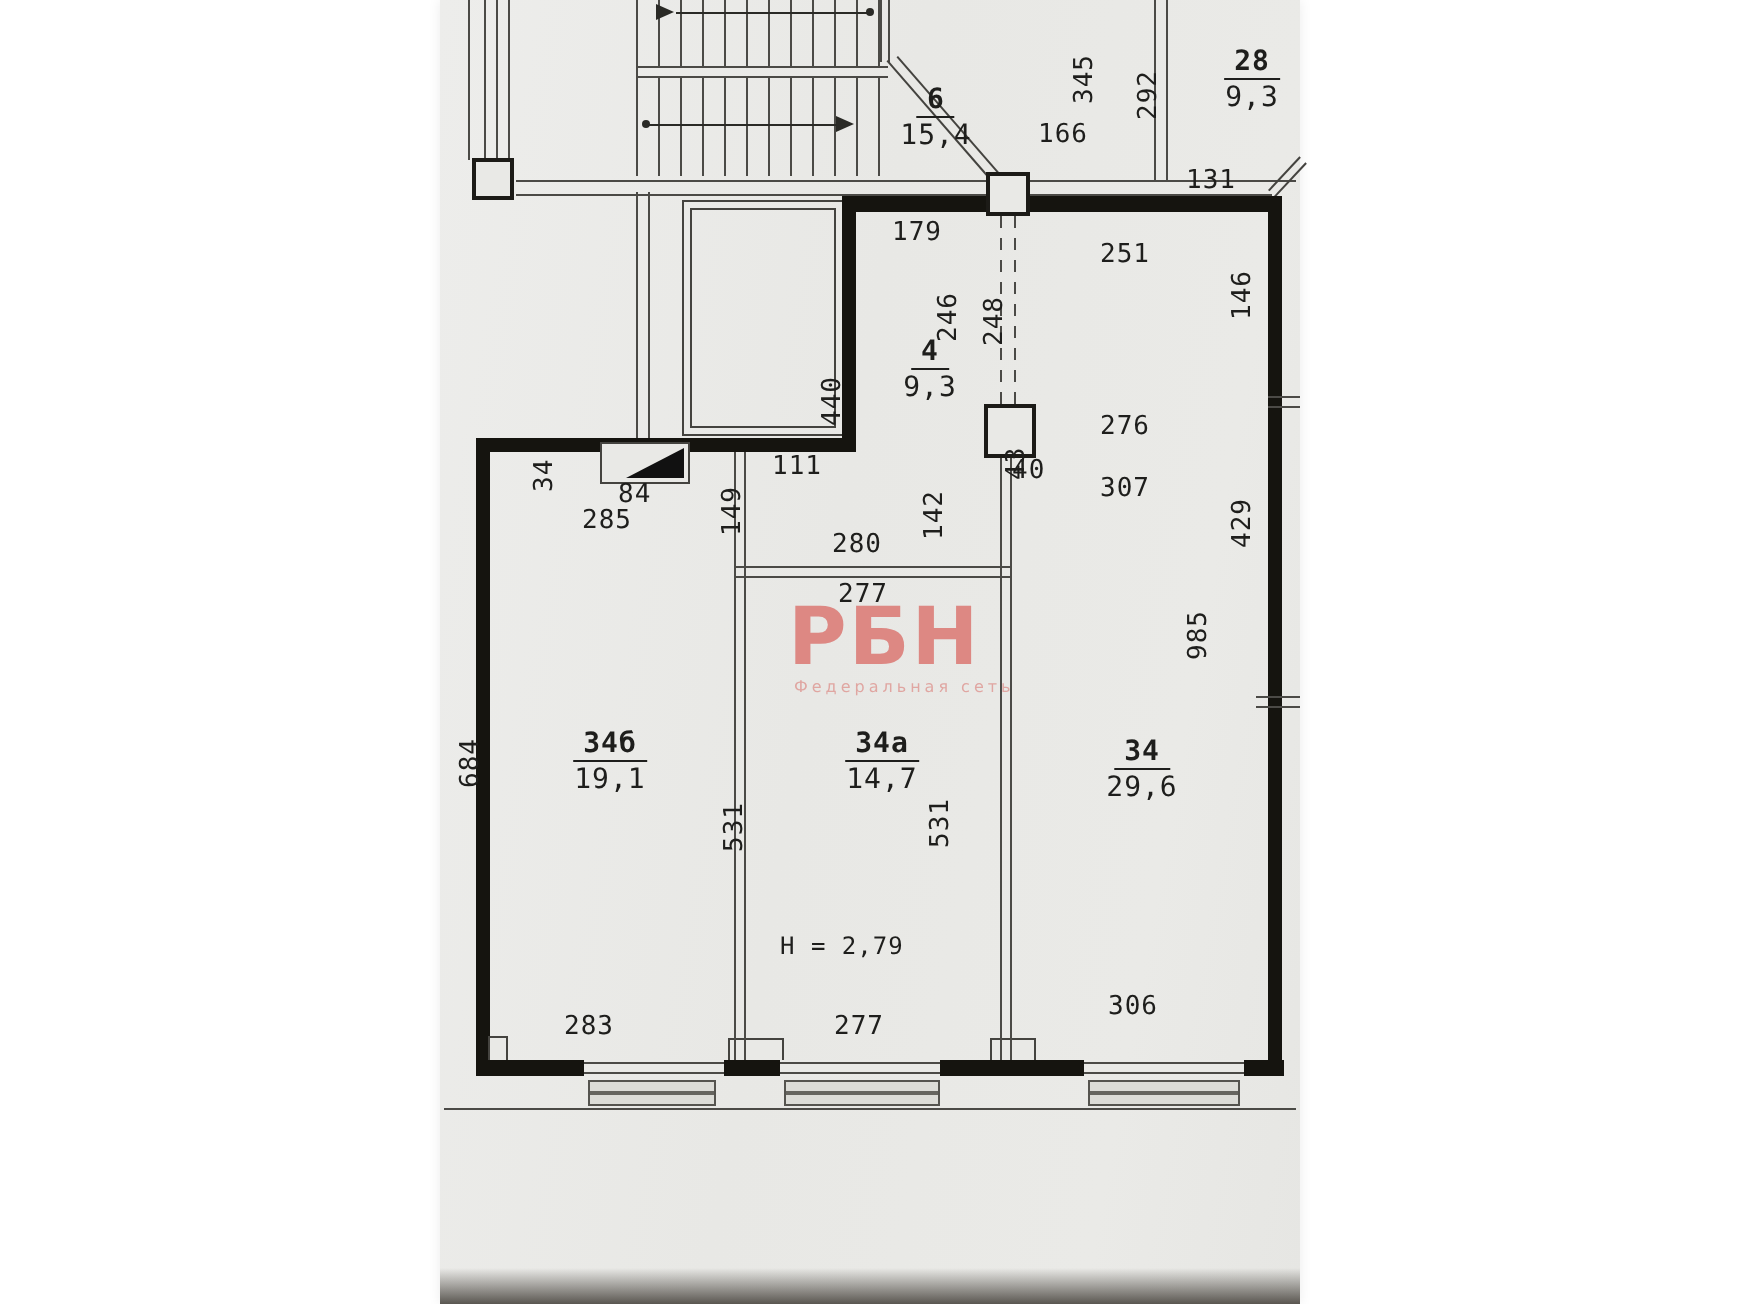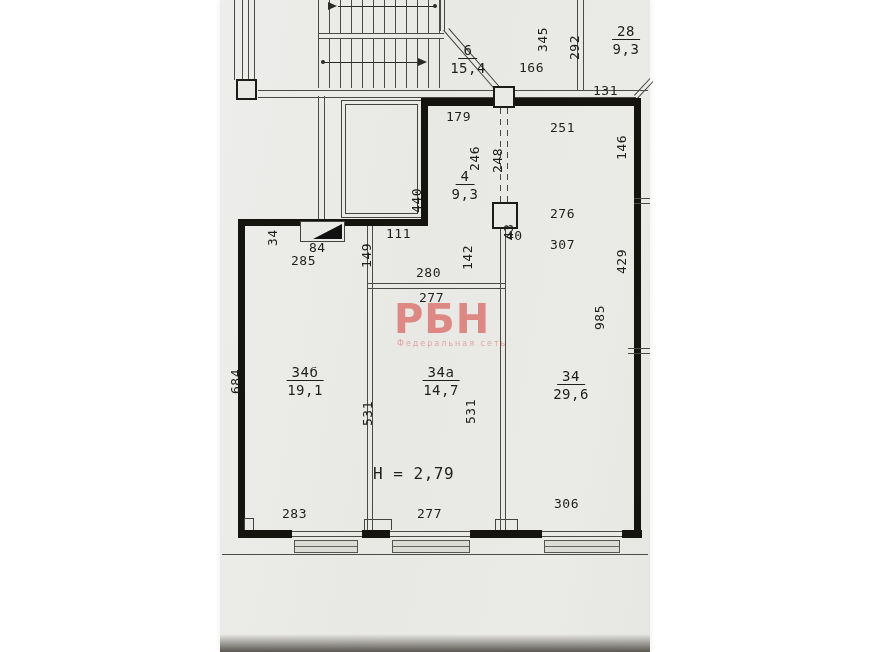--- a/index.html
+++ b/index.html
@@ -17,21 +17,21 @@
   .sq{position:absolute;border:2px solid #1c1b17;background:#e9e9e6;box-sizing:border-box;}
   .box{position:absolute;border:1px solid #44433f;background:transparent;box-sizing:border-box;}
   .notch{position:absolute;border:1px solid #44433f;border-bottom:none;background:#e9e9e6;box-sizing:border-box;}
   .sill{position:absolute;border:1px solid #55544f;background:#dcdcd7;box-sizing:border-box;
         background-image:linear-gradient(rgba(0,0,0,0) 42%,#66655f 42%,#66655f 58%,rgba(0,0,0,0) 58%);}
   .diag{position:absolute;height:1px;background:#44433f;transform-origin:0 0;}
   .lbl{position:absolute;font-size:13px;letter-spacing:.5px;white-space:nowrap;line-height:15px;}
   .rot{transform-origin:0 100%;transform:rotate(-90deg);height:15px;}
   .frac{position:absolute;display:flex;flex-direction:column;align-items:center;
         font-size:14px;line-height:16px;transform:translateX(-50%);letter-spacing:.5px;}
-  .frac .num{border-bottom:1.5px solid #1e1e1c;padding:0 5px 0 5px;}
+  .frac .num{border-bottom:1.5px solid #1e1e1c;padding:0 5px 0 5px;font-weight:bold;}
   .frac .den{padding-top:1px;}
   .tri-r{position:absolute;width:0;height:0;border-top:4px solid rgba(0,0,0,0);
          border-bottom:4px solid rgba(0,0,0,0);border-left:9px solid #2a2a26;}
   .dot{position:absolute;width:4px;height:4px;border-radius:50%;background:#2a2a26;}
   .vent-tri{position:absolute;background:#111;clip-path:polygon(0 100%,100% 0,100% 100%);}
   .wm-title{position:absolute;font-family:"DejaVu Sans","Liberation Sans",sans-serif;
             font-weight:bold;font-size:40px;line-height:38px;letter-spacing:1px;}
   .wm-sub{position:absolute;font-family:"DejaVu Sans","Liberation Sans",sans-serif;
           font-size:8px;letter-spacing:2px;}
 </style>
@@ -174,21 +174,21 @@
   <div class="lbl" style="left:446px;top:109px">179</div>
   <div class="lbl" style="left:550px;top:120px">251</div>
   <div class="lbl" style="left:386px;top:226px">111</div>
   <div class="lbl" style="left:506px;top:228px">40</div>
   <div class="lbl" style="left:550px;top:206px">276</div>
   <div class="lbl" style="left:550px;top:237px">307</div>
   <div class="lbl" style="left:309px;top:240px">84</div>
   <div class="lbl" style="left:291px;top:253px">285</div>
   <div class="lbl" style="left:416px;top:265px">280</div>
   <div class="lbl" style="left:419px;top:290px">277</div>
-  <div class="lbl" style="left:373px;top:466px;font-size:16px">H = 2,79</div>
+  <div class="lbl" style="left:390px;top:466px;font-size:12px">H = 2,79</div>
   <div class="lbl" style="left:282px;top:506px">283</div>
   <div class="lbl" style="left:417px;top:506px">277</div>
   <div class="lbl" style="left:554px;top:496px">306</div>
 
   <div class="lbl rot" style="left:550px;top:37px">345</div>
   <div class="lbl rot" style="left:582px;top:45px">292</div>
   <div class="lbl rot" style="left:629px;top:145px">146</div>
   <div class="lbl rot" style="left:629px;top:259px">429</div>
   <div class="lbl rot" style="left:424px;top:198px">440</div>
   <div class="lbl rot" style="left:482px;top:156px">246</div>

